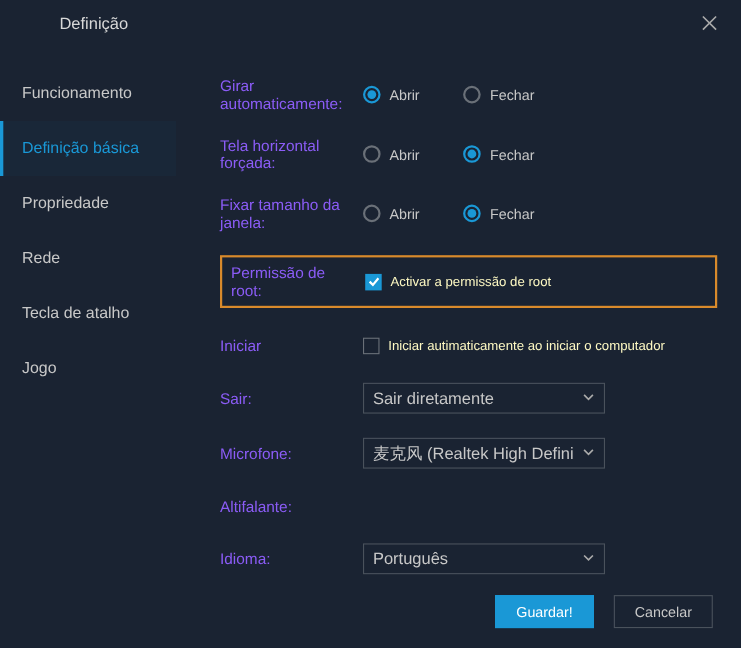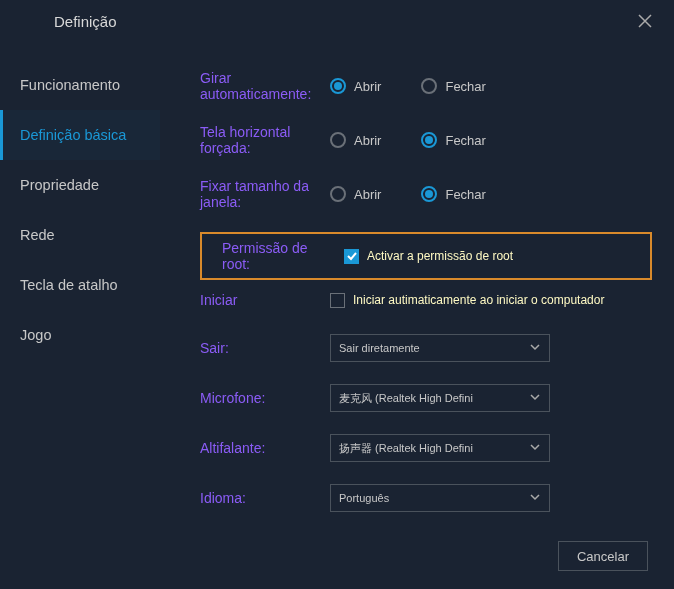--- a/index.html
+++ b/index.html
@@ -14,27 +14,27 @@
   .sidebar-item.active { color: #1a98d6; border-left: 3px solid #1a98d6; padding-left: 17px; background: rgba(26,152,214,0.04); }
   .content { flex:1; padding: 28px 22px 16px 40px; font-size: 13px; position: relative; }
   .row { display:flex; align-items:center; margin-bottom: 22px; min-height: 24px; }
   .row-label { width: 130px; color: #8b5cf6; font-size: 14px; padding-right: 8px; }
   .options { display:flex; gap: 40px; align-items:center; }
   .radio { display:flex; align-items:center; gap: 8px; cursor:pointer;text-align:center; }
   .radio-dot { width:16px; height:16px; border-radius:50%; border:2px solid #6a7078; display:inline-flex; align-items:center; justify-content:center; }
   .radio.checked .radio-dot { border-color:#1a98d6; }
   .radio.checked .radio-dot::after { content:""; width:8px; height:8px; border-radius:50%; background:#1a98d6; }
   .radio-label { color:#c8c8c8; font-size:13px; }
-  .highlight-box { border:2px solid #d98a2b; padding:6px 20px; display:flex; align-items:center; margin-bottom: 8px; }
+  .highlight-box { border:2px solid #d98a2b; padding:6px 8px; display:flex; align-items:center; margin-bottom: 22px; }
   .highlight-box .row-label { width:122px; }
   .checkbox { width:15px; height:15px; background:#1a98d6; display:inline-flex; align-items:center; justify-content:center; margin-right:8px; cursor:pointer; }
   .checkbox svg { stroke:#fff; }
   .checkbox.empty { background:transparent; border:1px solid #6a7078; }
   .check-label { color:#fef9c3; font-size:12px; }
-  .select { width:220px; height:28px; border:1px solid #4a525c; background:transparent; display:flex; align-items:center; justify-content:space-between; padding:0 8px; color:#c8c8c8; font-size:11px; cursor:pointer; }
+  .select { width:220px; height:28px; border:1px solid #4a525c; background:transparent; display:flex; align-items:center; justify-content:space-between; padding:0 8px; color:#c8c8c8; font-size:15px; cursor:pointer; }
   .select .chev svg { stroke:#aaa; }
   .footer { position:absolute; bottom:18px; right:26px; display:flex; gap:18px; }
   .btn { min-width:90px; height:30px; display:flex; align-items:center; justify-content:center; font-size:13px; cursor:pointer; border:1px solid #4a525c; color:#c8c8c8; padding:0 16px; }
   .btn.primary { background:#1a98d6; border-color:#1a98d6; color:#fff; }
 </style>
 </head>
 <body>
 
 <div class="titlebar">
   <div class="titlebar-title">Definição</div>
@@ -142,38 +142,35 @@
       <div class="select">
         <span>麦克风 (Realtek High Defini</span>
         <span class="chev"><svg width="12" height="12" viewBox="0 0 12 12" fill="none" stroke-width="1.5">
               <path d="M2 4 L6 8 L10 4"></path>
             </svg></span>
       </div>
     </div>
 
     <div class="row">
       <div class="row-label">Altifalante:</div>
-      <div class="select">
-        <span>扬声器 (Realtek High Defini</span>
-        <span class="chev"><svg width="12" height="12" viewBox="0 0 12 12" fill="none" stroke-width="1.5">
-              <path d="M2 4 L6 8 L10 4"></path>
-            </svg></span>
-      </div>
     </div>
 
     <div class="row">
       <div class="row-label">Idioma:</div>
       <div class="select">
         <span>Português</span>
         <span class="chev"><svg width="12" height="12" viewBox="0 0 12 12" fill="none" stroke-width="1.5">
               <path d="M2 4 L6 8 L10 4"></path>
             </svg></span>
       </div>
     </div>
 
     <div class="footer">
+      <div class="btn primary">
+          <span>Guardar!</span>
+        </div>
       <div class="btn">
           <span>Cancelar</span>
         </div>
     </div>
 
   </div>
 </div>
 
 </body></html>

